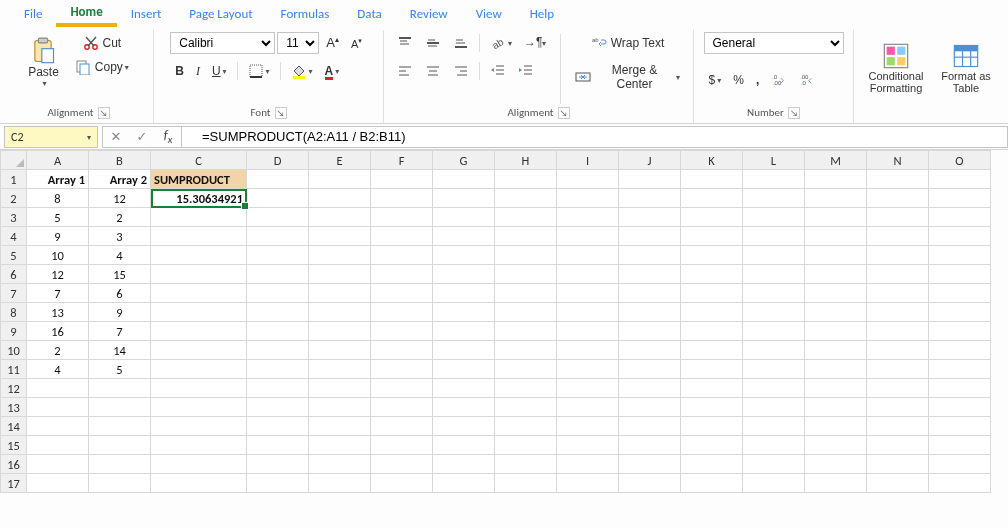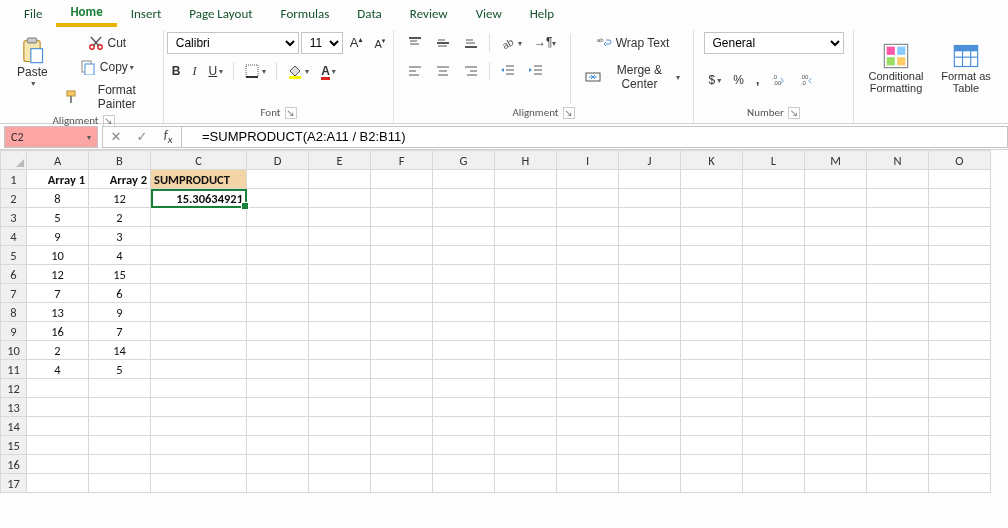--- a/index.html
+++ b/index.html
@@ -1,35 +1,35 @@
 <!DOCTYPE html>
 <html><head>
 <meta charset="utf-8">
 <style>
 * { box-sizing: border-box; margin: 0; padding: 0; }
 body { font-family: "Segoe UI", Calibri, Arial, sans-serif; font-size: 12px; background: #fdfdfd; color: #333; overflow: hidden; width: 1008px; height: 528px; }
 .tabs { display: flex; align-items: center; height: 26px; background: #fdfdfd; padding-left: 10px; gap: 0; }
-.tab { padding: 4px 14px; font-size: 13px; color: #14532d; cursor: pointer; }
+.tab { padding: 4px 14px; font-size: 13px; color: #3b82f6; cursor: pointer; }
 .tab.active { color: #1a7f37; font-weight: 700; border-bottom: 4px solid #eab308; }
 .ribbon { display: flex; background: #fdfdfd; border-bottom: 1px solid #d4d4d4; padding: 4px 4px 0 4px; height: 98px; }
 .group { display: flex; flex-direction: column; align-items: center; border-right: 1px solid #e0e0e0; padding: 2px 8px 2px 8px; position: relative; }
 .group:last-child { border-right: none; }
 .group-content { display: flex; align-items: flex-start; gap: 6px; flex: 1; }
 .group-label { font-size: 11px; color: #555; margin-top: auto; text-align: center; width: 100%; display:flex; justify-content:center; align-items:center; gap:4px; padding-bottom:2px;}
 .glaunch { font-size:9px; color:#666; border:1px solid #ccc; width:12px; height:12px; display:inline-flex; align-items:center; justify-content:center;}
 .vstack { display: flex; flex-direction: column; gap: 2px; }
 .hstack { display: flex; flex-direction: row; align-items: center; gap: 2px; }
 .btn { display: inline-flex; align-items: center; justify-content: center; padding: 2px 4px; border: 1px solid transparent; background: transparent; cursor: pointer; font-size: 12px; color: #333; }
 .icon { width: 16px; height: 16px; display: inline-block; }
 .bigicon { width: 28px; height: 28px; display:inline-block;}
 .dropdown-arrow { font-size: 8px; color: #555; margin-left: 2px; }
 select.fontsel { border: 1px solid #c4c4c4; height: 22px; font-size: 12px; padding: 0 4px; background:#fff;}
 .sep { width: 1px; background: #ddd; align-self: stretch; margin: 2px 3px; }
 .formula-bar-row { display: flex; align-items: center; height: 26px; border-bottom: 1px solid #d4d4d4; background: #fdfdfd; }
-.name-box { width: 94px; height: 22px; border: 1px solid #c4c4c4; margin: 0 4px; padding: 0 6px; display:flex; align-items:center; justify-content:space-between; font-size:12px; background:#fca5a5;}
+.name-box { width: 94px; height: 22px; border: 1px solid #c4c4c4; margin: 0 4px; padding: 0 6px; display:flex; align-items:center; justify-content:space-between; font-size:12px; background:#fef9c3;}
 .fb-btn { width: 26px; text-align:center; color:#888; font-size:13px;}
 .formula-input { flex:1; border:none; outline:none; font-size:13px; padding:0 8px; height:100%; background:#fff;}
 .sheet { position: relative; overflow: hidden; }
 table.grid { border-collapse: collapse; table-layout: fixed; }
 table.grid th, table.grid td { border: 1px solid #d8d8d8; height: 19px; font-size: 12.5px; font-family: Calibri, Arial, sans-serif; background:#fff; padding:0 3px; text-align:right; color:#111;}
 table.grid th { background: #f0f0f0; text-align:center; font-weight:normal; color:#333;}
 table.grid th.rowhead { width: 26px; }
 .corner { width:26px; background:#f0f0f0; border:1px solid #d8d8d8; position:relative;}
 .corner::after{content:'';position:absolute;right:2px;bottom:2px;width:0;height:0;border-left:8px solid transparent;border-bottom:8px solid #bbb;}
 .cell-selected { outline: 2px solid #1a7f37; outline-offset:-2px; position:relative; background:#fff;}
@@ -87,41 +87,32 @@
         <button class="btn">
           <span class="icon">
               <svg viewBox="0 0 16 16" width="16" height="16">
                 <rect x="2" y="2" width="9" height="11" fill="#fff" stroke="#888"></rect>
                 <rect x="5" y="5" width="9" height="11" fill="#fff" stroke="#4a90d9"></rect>
               </svg>
             </span>
           <span style="margin-left:4px;">Copy</span>
           <span class="dropdown-arrow">▾</span>
         </button>
-        <button class="btn">
-          <span class="icon">
-              <svg viewBox="0 0 16 16" width="16" height="16">
-                <rect x="3" y="2" width="8" height="5" fill="#f7c96b" stroke="#b98f2a"></rect>
-                <rect x="6" y="7" width="2" height="7" fill="#888"></rect>
-              </svg>
-            </span>
-          <span style="margin-left:4px;">Format Painter</span>
-        </button>
       </div>
     </div>
     <div class="group-label">
         <span>Alignment</span>
         <span class="glaunch">↘</span>
       </div>
   </div>
 
   <div class="group" style="min-width:230px;">
     <div class="group-content vstack" style="gap:6px;">
       <div class="hstack">
-        <select class="fontsel" style="width:132px;"><option>Calibri</option></select>
+        <select class="fontsel" style="width:105px;"><option>Calibri</option></select>
         <select class="fontsel" style="width:42px;"><option>11</option></select>
         <button class="btn">
             <span style="font-size:13px;">A<sup style="font-size:8px;">▴</sup></span>
           </button>
         <button class="btn">
             <span style="font-size:11px;">A<sup style="font-size:7px;">▾</sup></span>
           </button>
       </div>
       <div class="hstack">
         <button class="btn" style="font-weight:700;">B</button>

